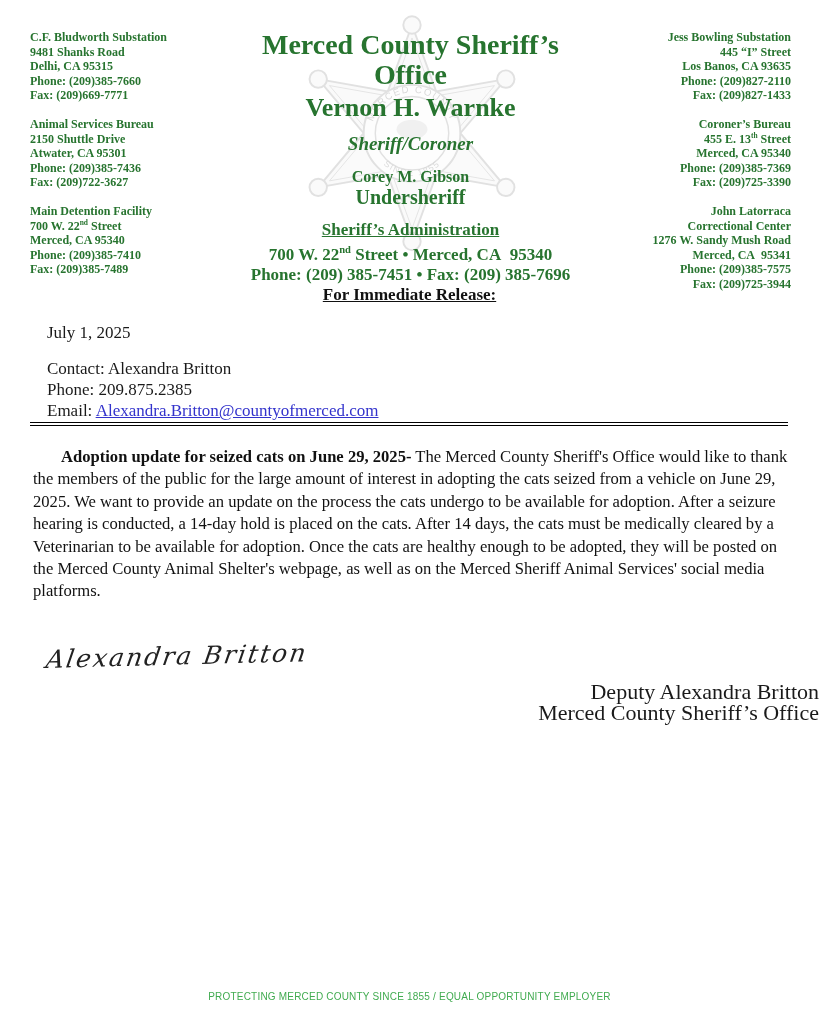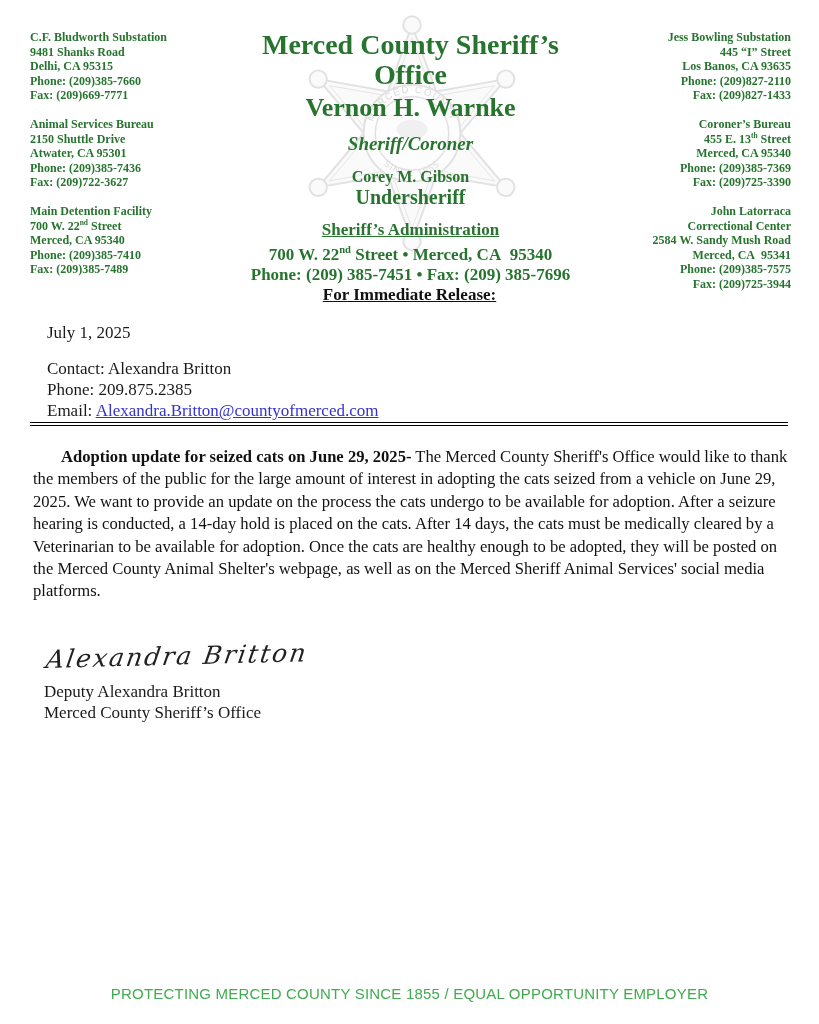--- a/index.html
+++ b/index.html
@@ -88,30 +88,30 @@
   .signature-script {
     font-family: "DejaVu Serif", serif;
     font-style: italic;
     font-size: 25px;
     letter-spacing: 2px;
     color: #222;
     transform: skewX(-10deg) rotate(-1.5deg);
     transform-origin: left bottom;
     display: inline-block;
   }
-  .signer { font-size: 17px; line-height: 21px; margin-top: 7px; }
+  .signer { font-size: 22px; line-height: 21px; margin-top: 7px; text-align: right; }
 
   
   .footer-motto {
     position: absolute;
     left: 0; right: 0;
     bottom: 22px;
     text-align: center;
     font-family: "Liberation Sans", sans-serif;
-    font-size: 15px;
+    font-size: 10px;
     color: #41ab50;
     letter-spacing: 0.2px;
   }
 </style>
 </head>
 <body>
 
 <div class="page">
 
   <div class="letterhead">
@@ -190,21 +190,21 @@
       <div class="office-block">
         <div class="col-line">Coroner’s Bureau</div>
         <div class="col-line"><span>455 E. 13</span><sup>th</sup><span> Street</span></div>
         <div class="col-line">Merced, CA 95340</div>
         <div class="col-line">Phone: (209)385-7369</div>
         <div class="col-line">Fax: (209)725-3390</div>
       </div>
       <div class="office-block">
         <div class="col-line">John Latorraca</div>
         <div class="col-line">Correctional Center</div>
-        <div class="col-line">2584 W. Sandy Mush Road</div>
+        <div class="col-line">1276 W. Sandy Mush Road</div>
         <div class="col-line">Merced, CA&nbsp; 95341</div>
         <div class="col-line">Phone: (209)385-7575</div>
         <div class="col-line">Fax: (209)725-3944</div>
       </div>
     </div>
   </div>
 
   <div class="release-heading">For Immediate Release:</div>
 
   <div class="meta-block">

